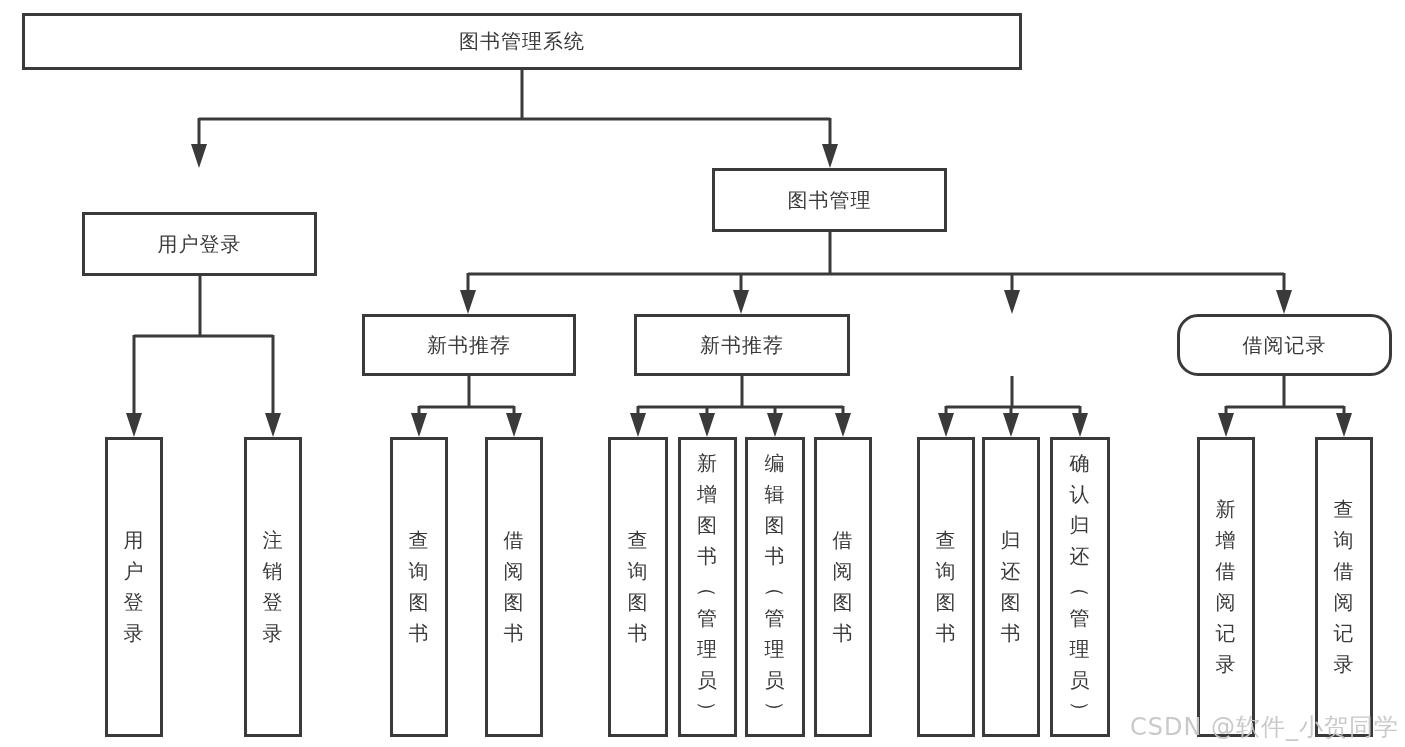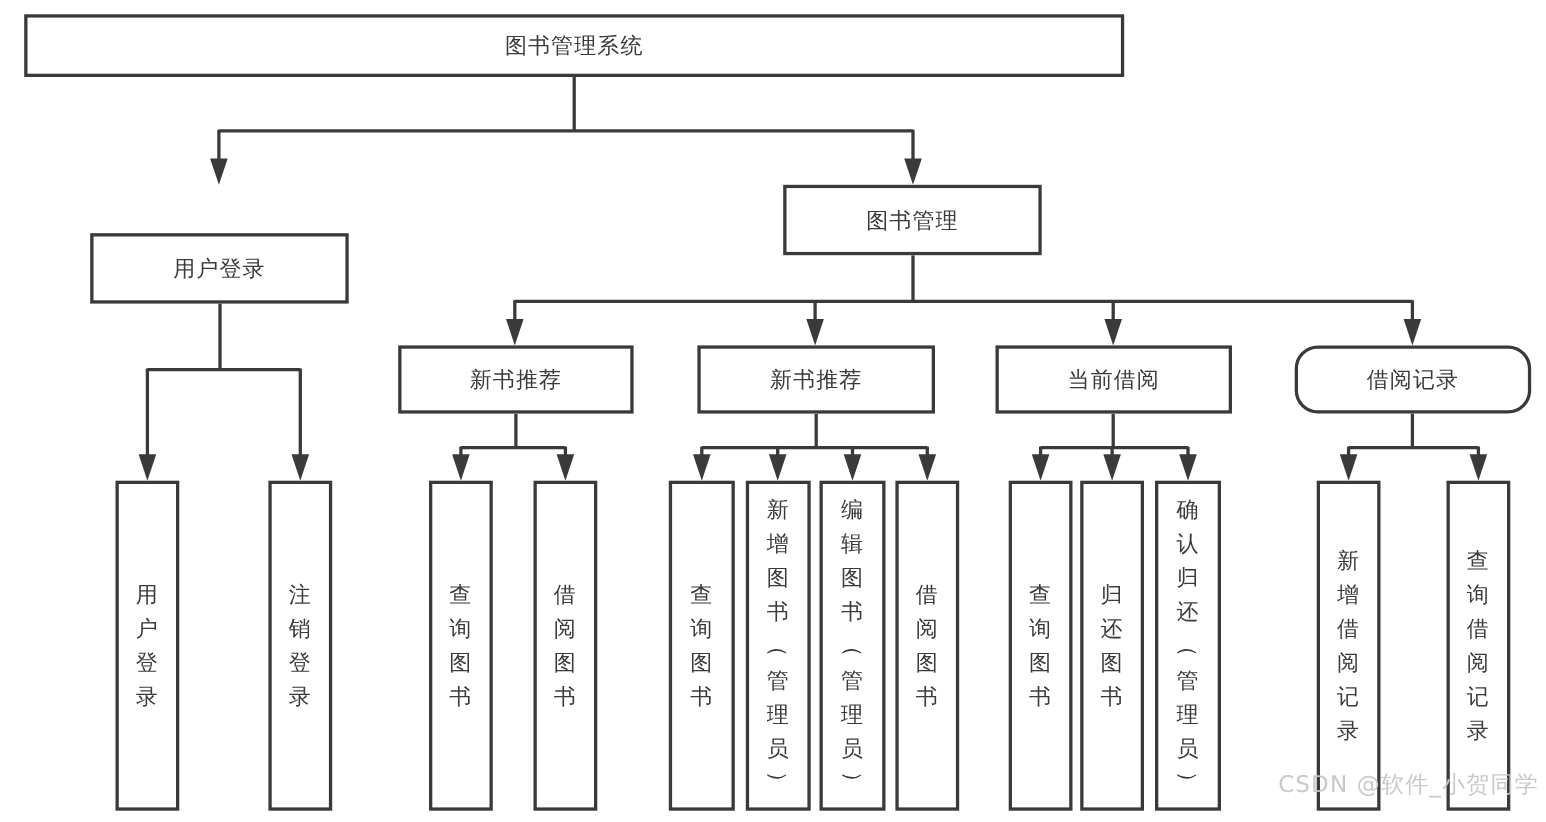--- a/index.html
+++ b/index.html
@@ -19,22 +19,22 @@
   }
   .leaf{z-index:1;}
   .v-label{
     display:flex;flex-direction:column;align-items:center;justify-content:center;
     width:100%;height:100%;
   }
   .vchar{display:block;height:31px;line-height:31px;font-size:20px;text-align:center;}
   .vchar.rot{transform:rotate(90deg);}
   .watermark{
     position:absolute;
-    right:6px;bottom:20px;
-    font-size:21px;
+    right:6px;bottom:4px;
+    font-size:24px;
     color:rgba(198,198,198,0.95);
     letter-spacing:1px;
     z-index:5;
     white-space:nowrap;
     margin-top:20px;
   }
 </style>
 </head>
 <body>
 
@@ -109,21 +109,20 @@
     </g>
   </svg>
 
   <div class="node" style="left:22px;top:13px;width:1000px;height:57px;">图书管理系统</div>
 
   <div class="node" style="left:82px;top:168px;width:235px;height:64px;margin-top:44px;">用户登录</div>
   <div class="node" style="left:712px;top:168px;width:235px;height:64px;">图书管理</div>
 
   <div class="node" style="left:362px;top:314px;width:214px;height:62px;">新书推荐</div>
   <div class="node" style="left:634px;top:314px;width:216px;height:62px;">新书推荐</div>
-  <div class="node" style="left:905px;top:314px;width:215px;height:62px;">当前借阅</div>
   <div class="node" style="left:1177px;top:314px;width:215px;height:62px;border-radius:21px;">借阅记录</div>
 
   <div class="node leaf" style="left:105px;top:437px;width:58px;height:300px;">
     <span class="v-label">
         <span class="vchar">用</span>
         <span class="vchar">户</span>
         <span class="vchar">登</span>
         <span class="vchar">录</span>
       </span>
   </div>

